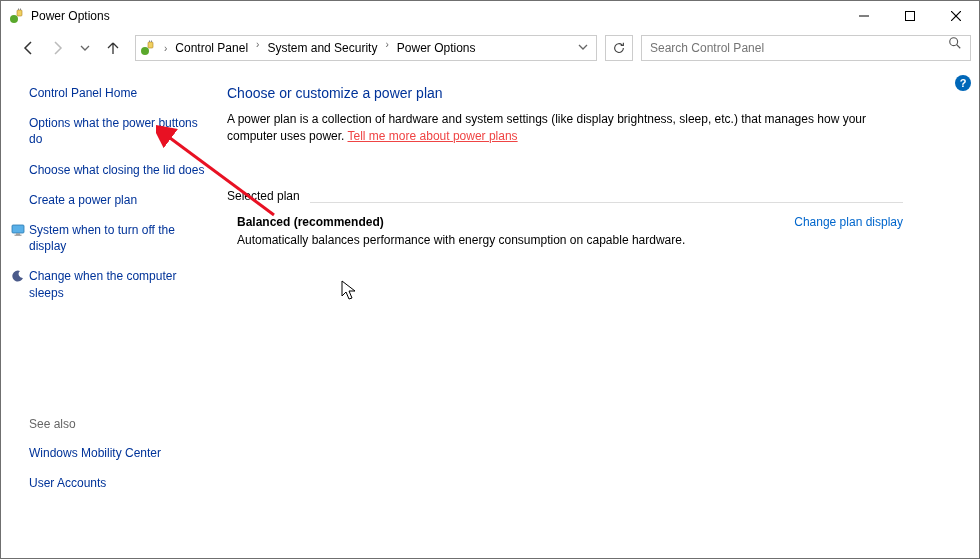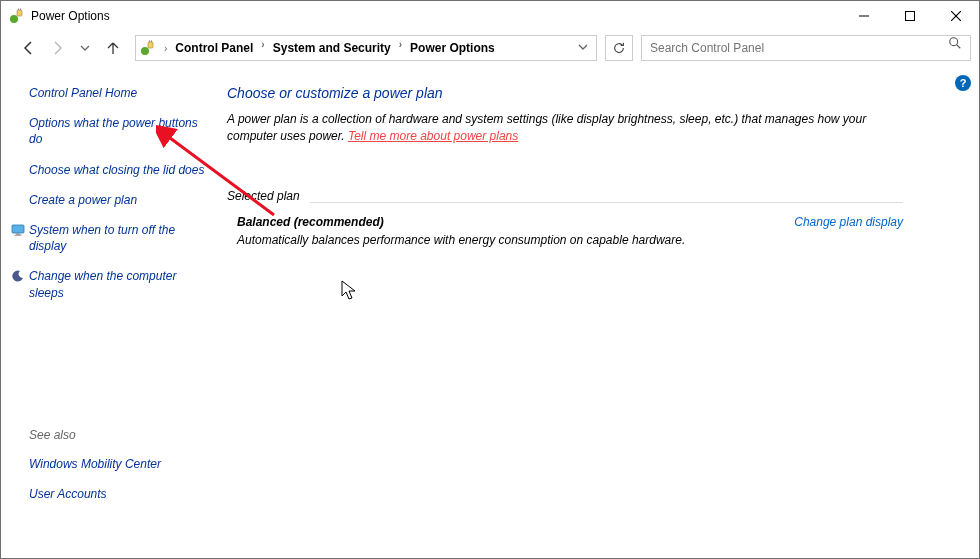--- a/index.html
+++ b/index.html
@@ -43,21 +43,21 @@
   .addressbar {
     flex: 1;
     height: 26px;
     border: 1px solid #cccccc;
     display: flex;
     align-items: center;
     padding: 0 2px 0 4px;
     margin-left: 6px;
   }
   .addr-icon { width: 16px; height: 16px; margin-right: 6px; }
-  .breadcrumb { display: flex; font-size: 12px; font-weight: bold; }
+  .breadcrumb { display: flex; font-size: 12px; }
   .crumb { padding: 2px 6px; cursor: default; }
   .crumb-sep { color: #666; padding: 0 2px; font-size: 10px; }
   .addr-right { margin-left: auto; display: flex; align-items: center; gap: 4px; }
   .addr-drop { padding: 0 6px; color: #555; }
   .refreshbox {
     width: 28px; height: 26px; border: 1px solid #cccccc;
     display: flex; align-items: center; justify-content: center; margin-left: 4px;
   }
   .searchbox {
     width: 330px; height: 26px; border: 1px solid #cccccc;
@@ -72,23 +72,22 @@
   
   .help-icon {
     position: absolute; top: 74px; right: 8px;
     width: 16px; height: 16px; border-radius: 50%;
     background: #0067b8; color: #fff; font-size: 11px; font-weight: bold;
     display: flex; align-items: center; justify-content: center;
   }
   
   .content {
     display: flex;
-    padding: 20px 16px 12px 28px;
+    padding: 20px 16px 23px 28px;
     height: calc(100% - 64px);
-    font-style: italic;
   }
   .sidebar {
     width: 180px;
     display: flex;
     flex-direction: column;
     font-size: 12px;
   }
   .sidebar .home {
     color: #003399; font-size: 12px; margin-bottom: 22px;
   }

